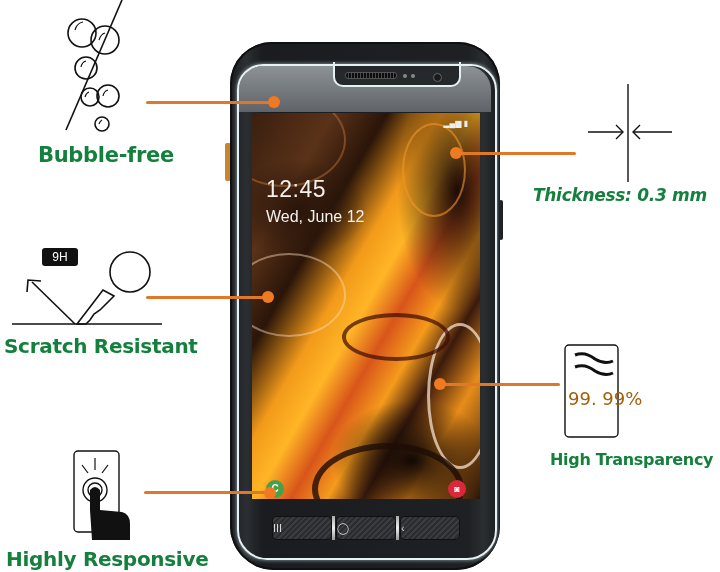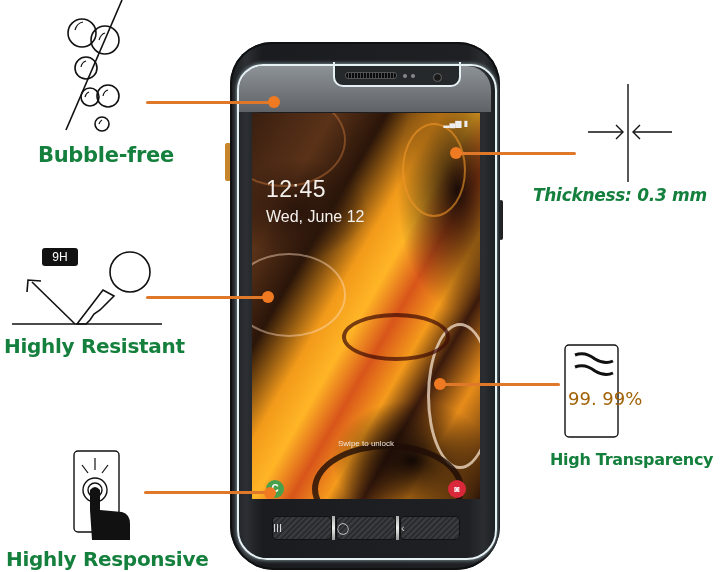--- a/index.html
+++ b/index.html
@@ -89,21 +89,20 @@
   <div class="swirl" style="left:-30px;top:-20px;width:120px;height:90px;border-color:rgba(200,120,60,0.45);"></div>
   <div class="swirl" style="left:150px;top:10px;width:60px;height:90px;border-color:rgba(240,150,40,0.6);"></div>
   <div class="swirl" style="left:-20px;top:140px;width:110px;height:80px;border-color:rgba(255,220,190,0.45);"></div>
   <div class="swirl" style="left:175px;top:210px;width:60px;height:140px;border-color:rgba(255,235,215,0.7);border-width:3px;"></div>
   <div class="swirl" style="left:60px;top:330px;width:140px;height:80px;border-color:rgba(30,12,6,0.8);border-width:6px;"></div>
   <div class="swirl" style="left:90px;top:200px;width:100px;height:40px;border-color:rgba(60,10,5,0.7);border-width:4px;"></div>
 
   <div class="status-icons">▂▄▆ ▮</div>
   <div class="clock">12:45</div>
   <div class="date">Wed, June 12</div>
-  <div class="swipe">Swipe to unlock</div>
   <div class="app-phone">C</div>
   <div class="app-camera">◙</div>
 </div>
 
 <div class="key" style="left:272px;">III</div>
 <div class="key-divider" style="left:332px;"></div>
 <div class="key" style="left:336px;">◯</div>
 <div class="key-divider" style="left:396px;"></div>
 <div class="key" style="left:400px;">‹</div>
 
@@ -147,21 +146,21 @@
   <g fill="none" stroke="#111" stroke-width="1.6">
     <line x1="12" y1="84" x2="162" y2="84"></line>
     <line x1="75" y1="84" x2="32" y2="42"></line>
     <polyline points="27,52 28,40 41,41"></polyline>
     <circle cx="130" cy="32" r="20"></circle>
     <path d="M77 84 L103 50 L114 56 L110 60 L104 66 L100 70 L94 74 L90 80 L86 84 Z"></path>
   </g>
   <rect x="42" y="8" width="36" height="18" rx="3" fill="#111"></rect>
 </svg>
 <div class="abs" style="left:42px;top:248px;width:36px;height:14px;color:#fff;font-size:12px;text-align:center;line-height:18px;">9H</div>
-<div class="label" style="left:4px;top:334px;font-size:20px;">Highly Resistant</div>
+<div class="label" style="left:4px;top:334px;font-size:20px;">Scratch Resistant</div>
 
 <svg style="left:0;top:440px;" width="200" height="100" viewBox="0 0 200 100">
   <rect x="74" y="11" width="45" height="81" rx="4" fill="none" stroke="#111" stroke-width="1.4"></rect>
   <g stroke="#111" stroke-width="1.2">
     <line x1="95" y1="18" x2="95" y2="30"></line>
     <line x1="82" y1="25" x2="88" y2="33"></line>
     <line x1="108" y1="25" x2="102" y2="33"></line>
   </g>
   <circle cx="95" cy="50" r="12" fill="none" stroke="#111" stroke-width="1.4"></circle>
   <circle cx="95" cy="50" r="7" fill="none" stroke="#111" stroke-width="1.4"></circle>

